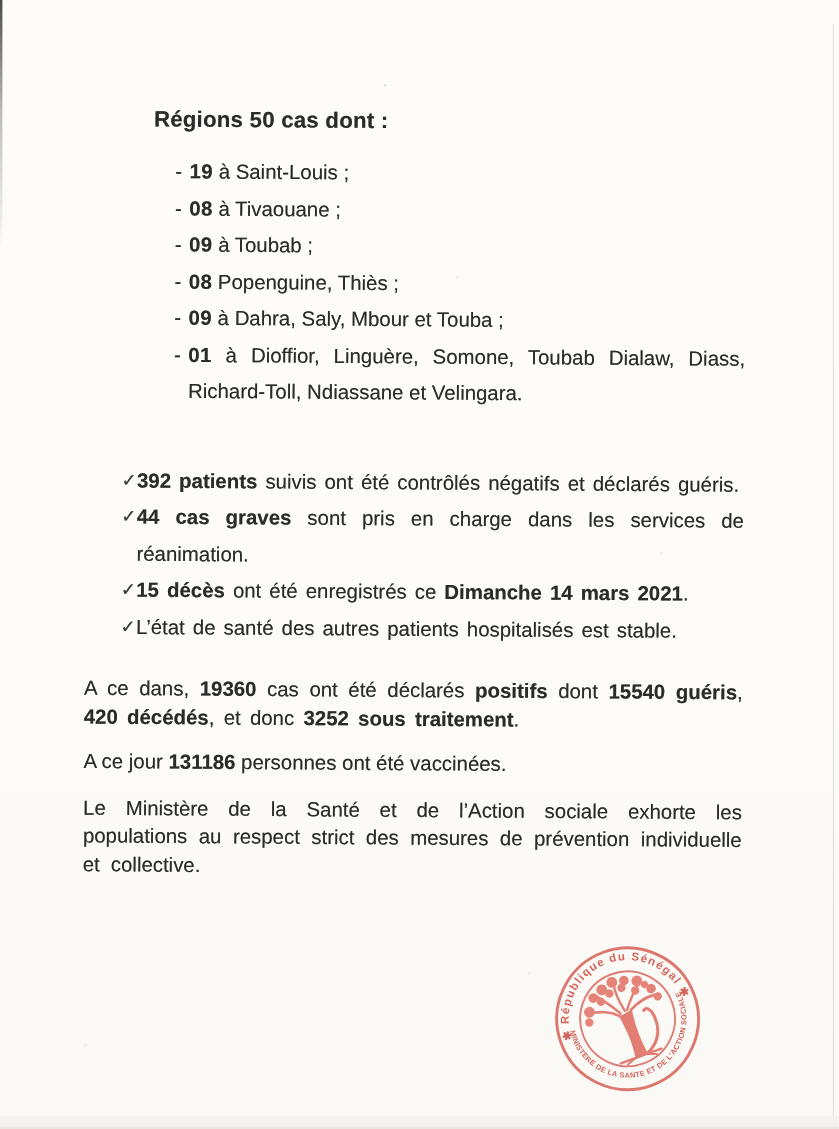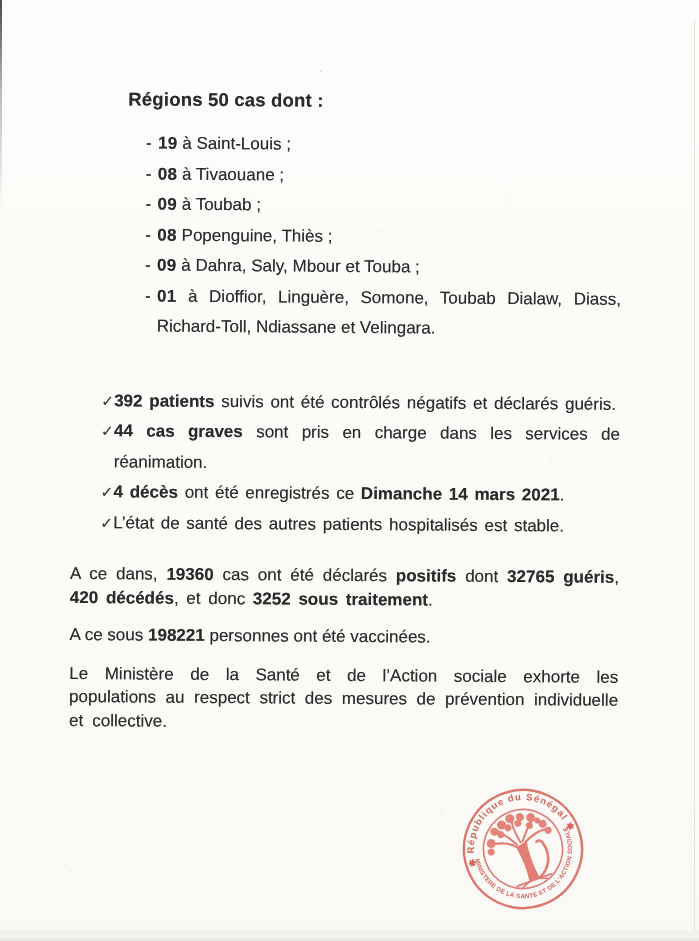--- a/index.html
+++ b/index.html
@@ -65,27 +65,27 @@
     <li><span class="dash">-</span><b>08</b><span> à Tivaouane ;</span></li>
     <li><span class="dash">-</span><b>09</b><span> à Toubab ;</span></li>
     <li><span class="dash">-</span><b>08</b><span> Popenguine, Thiès ;</span></li>
     <li><span class="dash">-</span><b>09</b><span> à Dahra, Saly, Mbour et Touba ;</span></li>
     <li><span class="dash">-</span><b>01</b><span> à Dioffior, Linguère, Somone, Toubab Dialaw, Diass, Richard-Toll, Ndiassane et Velingara.</span></li>
   </ul>
 
   <div class="checks">
     <div class="check"><span class="mark">✓</span><b>392 patients</b><span> suivis ont été contrôlés négatifs et déclarés guéris.</span></div>
     <div class="check"><span class="mark">✓</span><b>44 cas graves</b><span> sont pris en charge dans les services de réanimation.</span></div>
-    <div class="check"><span class="mark">✓</span><b>4 décès</b><span> ont été enregistrés ce </span><b>Dimanche 14 mars 2021</b><span>.</span></div>
+    <div class="check"><span class="mark">✓</span><b>15 décès</b><span> ont été enregistrés ce </span><b>Dimanche 14 mars 2021</b><span>.</span></div>
     <div class="check"><span class="mark">✓</span><span>L’état de santé des autres patients hospitalisés est stable.</span></div>
   </div>
 
-  <div class="para para-cases"><span>A ce dans, </span><b>19360</b><span> cas ont été déclarés </span><b>positifs</b><span> dont </span><b>32765 guéris</b><span>, </span><b>420 décédés</b><span>, et donc </span><b>3252 sous traitement</b><span>.</span></div>
+  <div class="para para-cases"><span>A ce dans, </span><b>19360</b><span> cas ont été déclarés </span><b>positifs</b><span> dont </span><b>15540 guéris</b><span>, </span><b>420 décédés</b><span>, et donc </span><b>3252 sous traitement</b><span>.</span></div>
 
-  <div class="para para-vacc"><span>A ce sous </span><b>198221</b><span> personnes ont été vaccinées.</span></div>
+  <div class="para para-vacc"><span>A ce jour </span><b>131186</b><span> personnes ont été vaccinées.</span></div>
 
   <div class="para para-ministry">Le Ministère de la Santé et de l’Action sociale exhorte les populations au respect strict des mesures de prévention individuelle et collective.</div>
 
 </div>
 
 <div class="stamp">
   <svg width="150" height="150" viewBox="-75 -75 150 150" xmlns="http://www.w3.org/2000/svg">
     <g stroke="#d4544a" fill="none">
       <circle cx="0" cy="0" r="59" stroke-width="2.4" opacity=".9"></circle>
       <circle cx="0" cy="0" r="39.5" stroke-width="1.6" opacity=".85"></circle>

